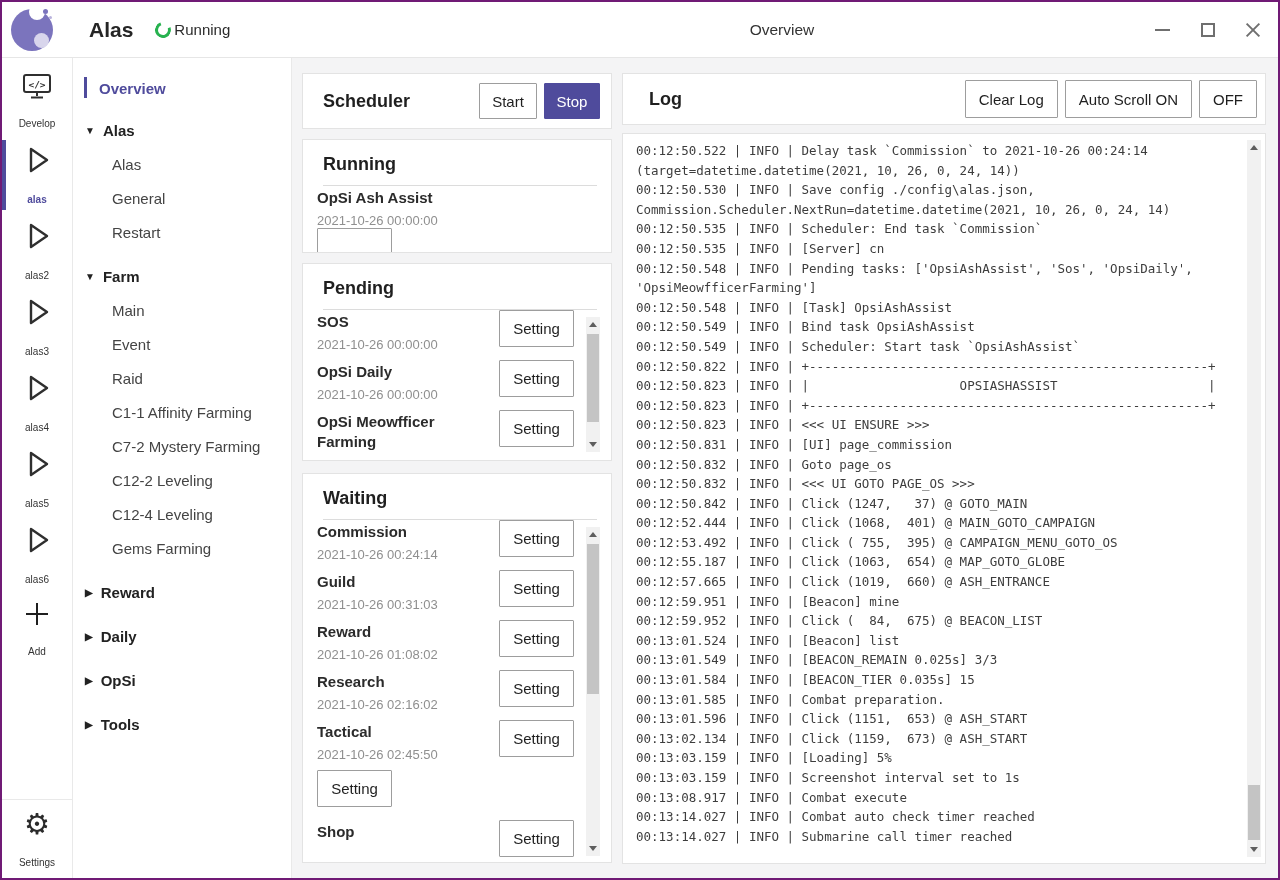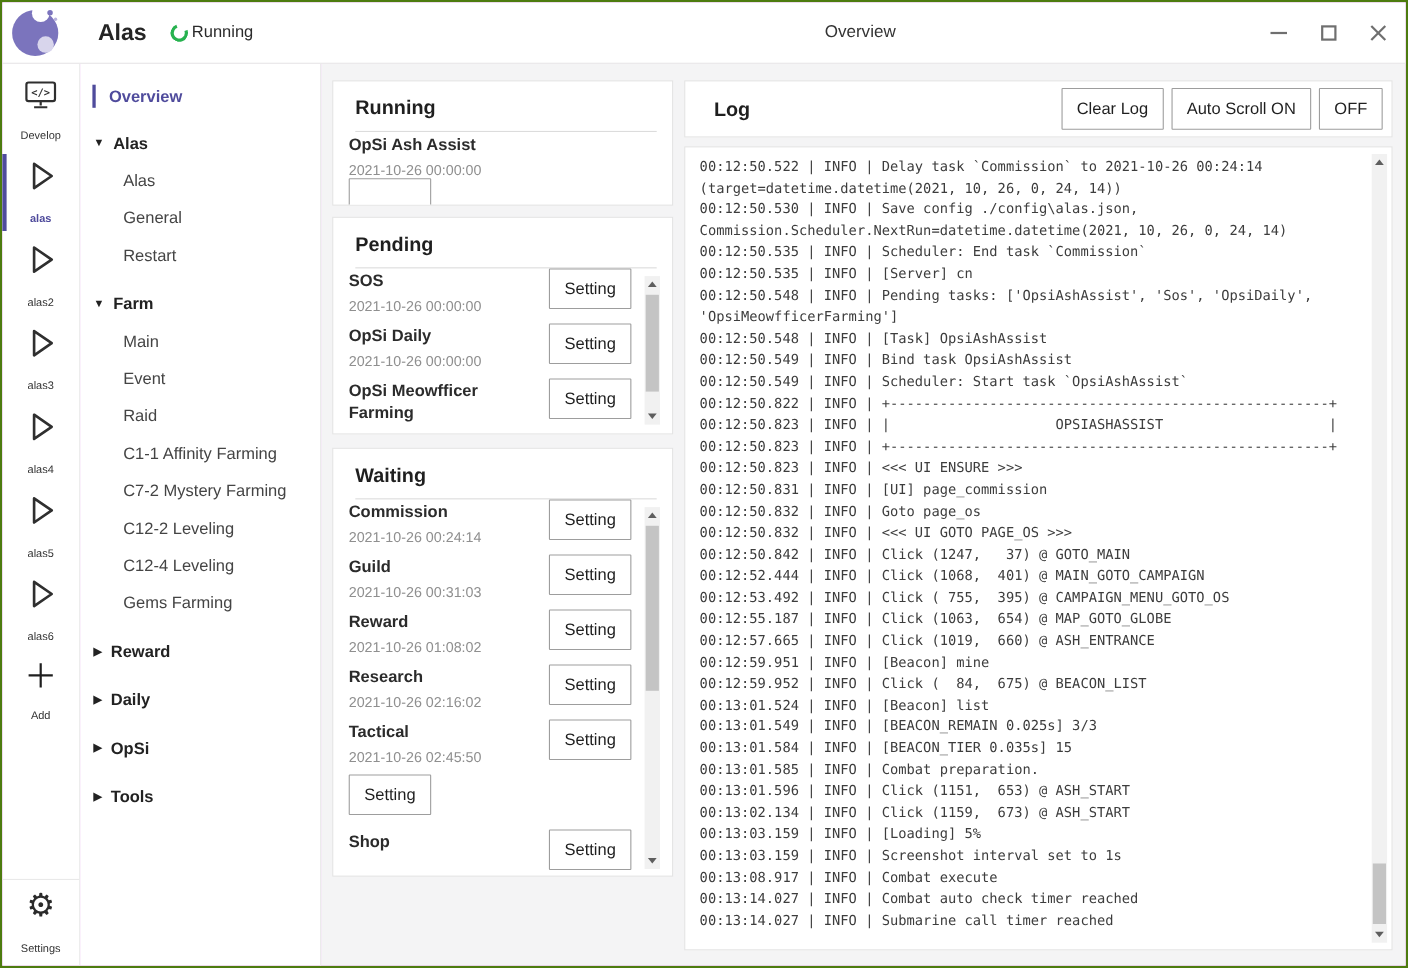--- a/index.html
+++ b/index.html
@@ -1,19 +1,19 @@
 <!DOCTYPE html>
 <html style="--accent: #4f4b9c; --running: #27b24f;"><head>
 <meta charset="utf-8">
 <style>
   * { margin:0; padding:0; box-sizing:border-box; }
   html,body { width:1280px; height:880px; font-family:"Liberation Sans",sans-serif; background:#e9e9e9; }
   :root { --accent:#4f4b9c; --running:#27b24f; }
 
-  .window { width:1280px; height:880px; border:2px solid #4d7c0f; background:#f0abfc; display:flex; flex-direction:column; overflow:hidden; }
+  .window { width:1280px; height:880px; border:2px solid #701a75; background:#c2410c; display:flex; flex-direction:column; overflow:hidden; }
 
   
   .topbar { flex:0 0 56px; display:flex; align-items:center; border-bottom:1px solid #e6e6e6; position:relative; background:#fff; z-index:5; }
   .logo { width:42px; height:42px; margin-left:9px; position:relative; flex:0 0 42px; }
   .logo .c1 { position:absolute; inset:0; background:#7b74bd; border-radius:50%; }
   .logo .bite { position:absolute; width:16px; height:16px; background:#fff; border-radius:50%; top:-5px; right:8px; }
   .logo .blob { position:absolute; width:15px; height:15px; background:#d8d5ec; border-radius:50%; bottom:3px; right:4px; }
   .logo .dot1 { position:absolute; width:5px; height:5px; background:#7b74bd; border-radius:50%; top:0; right:5px; }
   .logo .dot2 { position:absolute; width:3px; height:3px; background:#b9b3dd; border-radius:50%; top:7px; right:1px; }
   .app-title { font-size:21px; font-weight:bold; color:#252525; margin-left:36px; }
@@ -302,20 +302,25 @@
             <span>Tools</span>
           </div>
         
       </div>
     </nav>
 
     <main class="content">
 
       <section class="col-sched">
 
+        <div class="card sched-header">
+          <div class="sched-title">Scheduler</div>
+          <button class="btn btn-start">Start</button>
+          <button class="btn btn-stop">Stop</button>
+        </div>
 
         <div class="card task-card running-card">
           <h2>Running</h2>
           <hr class="rule">
           <div class="task-list" data-each="scheduler.running.tasks">
             
               <div class="task-row">
                 <div class="task-info">
                   <div class="task-name">OpSi Ash Assist</div>
                   <div class="task-time">2021-10-26 00:00:00</div>

